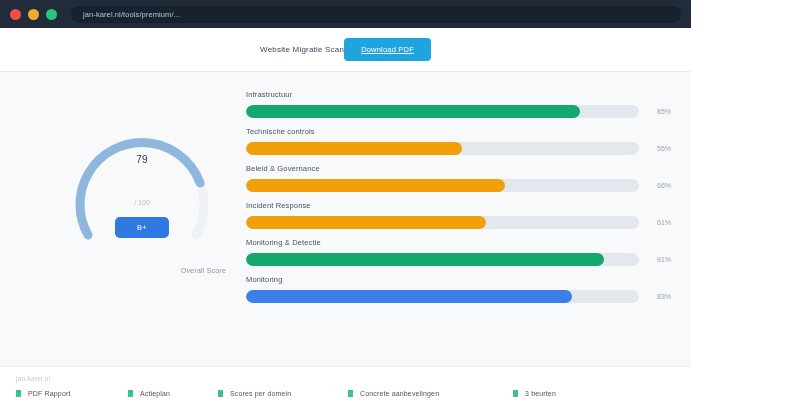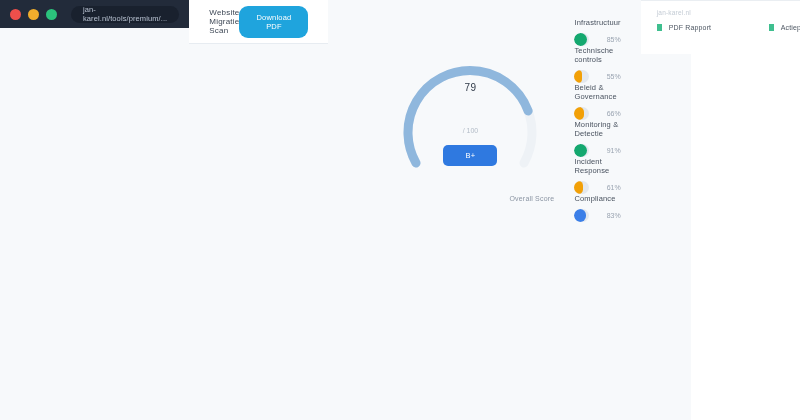--- a/index.html
+++ b/index.html
@@ -2,21 +2,21 @@
 <html><head>
 <meta charset="utf-8">
 <style>
   * { margin:0; padding:0; box-sizing:border-box; }
   html, body {
     width:800px; height:420px;
     font-family:"Liberation Sans", sans-serif;
     background:#ffffff;
     overflow:hidden;
   }
-  .window { width:691px; height:420px; position:relative; display:flex; flex-direction:row; background:#f7f9fb; }
+  .window { width:691px; height:420px; position:relative; display:flex; flex-direction:column; background:#f7f9fb; }
 
   
   .chrome {
     height:28px; background:#222b3a; display:flex; align-items:center;
     padding:0 10px; flex:0 0 28px;
   }
   .dots { display:flex; gap:7px; align-items:center; margin-right:14px; }
   .dot { width:11px; height:11px; border-radius:50%; }
   .dot.red { background:#ee4f4b; }
   .dot.amber { background:#f0ad2c; }
@@ -24,28 +24,28 @@
   .urlbar {
     flex:1; height:17px; background:#19212e; border-radius:9px;
     display:flex; align-items:center; padding:0 12px;
     font-size:7.5px; color:#b9c3d2; letter-spacing:.1px;
   }
 
   
   .appheader {
     height:44px; flex:0 0 44px; background:#ffffff;
     border-bottom:1px solid #e7ecf1;
-    display:flex; align-items:center; justify-content:flex-end;
+    display:flex; align-items:center; justify-content:center;
     padding:0 20px;
   }
   .apptitle { font-size:8px; color:#3d4755; letter-spacing:.2px; }
   .dl-btn {
     background:#1fa4dd; color:#ffffff; font-size:7.5px;
-    border:none; border-radius:9px; padding:7px 17px;
-    cursor:pointer; letter-spacing:.2px;
+    border:none; border-radius:4px; padding:7px 17px;
+    cursor:pointer; letter-spacing:.2px;text-decoration:underline;
   }
 
   
   .content { flex:1; display:flex; padding:18px 14px 0 14px; gap:6px; min-height:0; }
 
   
   .gauge-panel {
     width:212px; flex:0 0 212px; display:flex; flex-direction:column;
     align-items:flex-end; padding-top:6px;
   }
@@ -57,21 +57,21 @@
   }
   .gauge-score { font-size:10px; color:#2f3947; margin-top:58px; letter-spacing:.3px; }
   .gauge-of { font-size:7px; color:#b3bcc7; margin-top:34px; }
   .grade-badge {
     margin-top:11px; background:#2f79e0; color:#ffffff;
     font-size:7.5px; border-radius:5px; padding:6px 22px; letter-spacing:.3px;
   }
   .gauge-caption { font-size:7px; color:#8b95a3; margin-top:9px; letter-spacing:.2px; }
 
   
-  .bars-panel { flex:1; padding:0 6px 0 14px; display:flex; flex-direction:column; min-width:0; }
+  .bars-panel { flex:1; padding:0 6px 0 14px; display:flex; flex-direction:column; gap:9px; min-width:0; }
   .bar-row {}
   .bar-label { font-size:7.5px; color:#49525f; margin-bottom:6px; letter-spacing:.15px; }
   .bar-line { display:flex; align-items:center; gap:10px; }
   .bar-track {
     flex:1; height:13px; background:#e3e8ee; border-radius:7px; overflow:hidden;
   }
   .bar-fill { height:100%; border-radius:7px; }
   .bar-pct { font-size:7px; color:#9aa4b1; width:22px; text-align:right; flex:0 0 22px; }
 
   
@@ -145,39 +145,39 @@
         <div class="bar-row">
           <div class="bar-label">Beleid &amp; Governance</div>
           <div class="bar-line">
             <div class="bar-track" style="background: rgb(227, 232, 238);">
               <div class="bar-fill" style="width: 66%; background: rgb(242, 160, 7);"></div>
             </div>
             <div class="bar-pct">66%</div>
           </div>
         </div>
         <div class="bar-row">
+          <div class="bar-label">Incident Response</div>
+          <div class="bar-line">
+            <div class="bar-track" style="background: rgb(227, 232, 238);">
+              <div class="bar-fill" style="width: 61%; background: rgb(242, 160, 7);"></div>
+            </div>
+            <div class="bar-pct">61%</div>
+          </div>
+        </div>
+        <div class="bar-row">
           <div class="bar-label">Monitoring &amp; Detectie</div>
           <div class="bar-line">
             <div class="bar-track" style="background: rgb(227, 232, 238);">
               <div class="bar-fill" style="width: 91%; background: rgb(20, 168, 111);"></div>
             </div>
             <div class="bar-pct">91%</div>
           </div>
         </div>
         <div class="bar-row">
-          <div class="bar-label">Incident Response</div>
-          <div class="bar-line">
-            <div class="bar-track" style="background: rgb(227, 232, 238);">
-              <div class="bar-fill" style="width: 61%; background: rgb(242, 160, 7);"></div>
-            </div>
-            <div class="bar-pct">61%</div>
-          </div>
-        </div>
-        <div class="bar-row">
-          <div class="bar-label">Compliance</div>
+          <div class="bar-label">Monitoring</div>
           <div class="bar-line">
             <div class="bar-track" style="background: rgb(227, 232, 238);">
               <div class="bar-fill" style="width: 83%; background: rgb(59, 127, 232);"></div>
             </div>
             <div class="bar-pct">83%</div>
           </div>
         </div>
       </div>
 
   </div>

